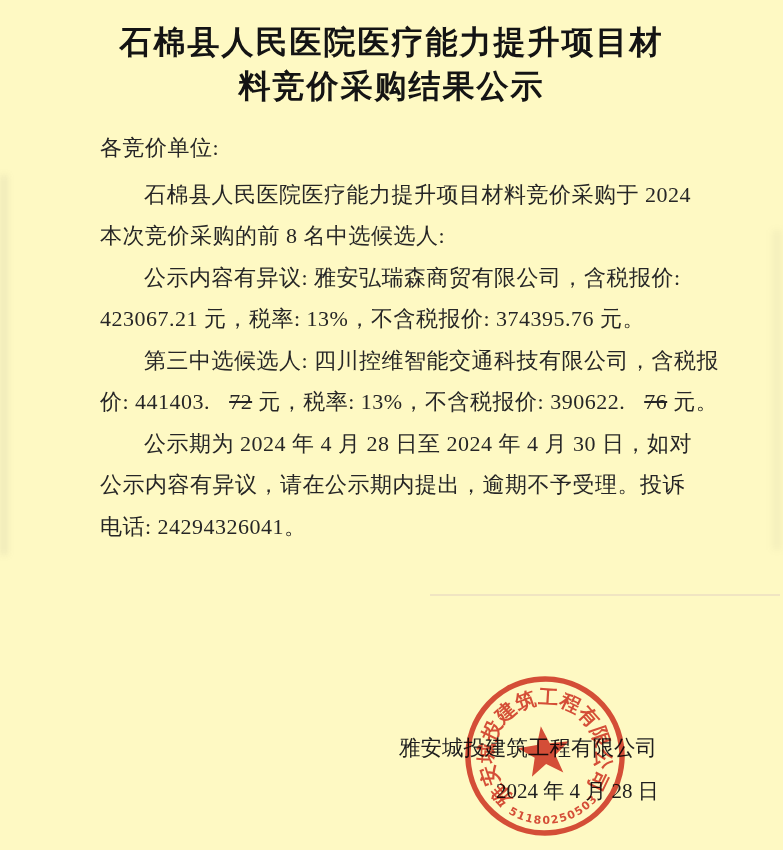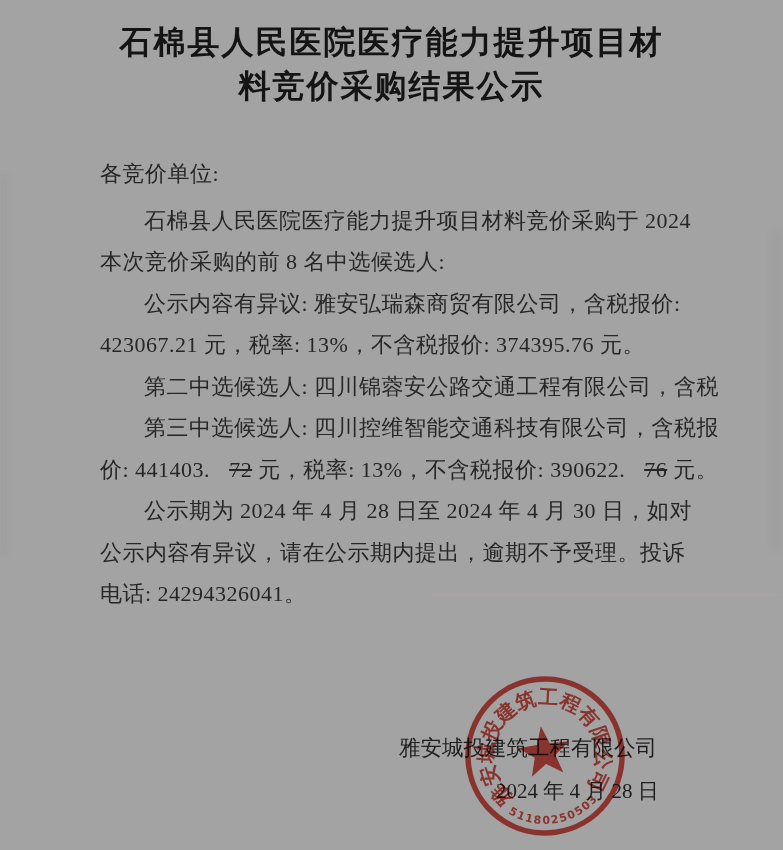--- a/index.html
+++ b/index.html
@@ -1,41 +1,41 @@
 <!DOCTYPE html>
 <html><head>
 <meta charset="utf-8">
 <style>
   html, body { margin: 0; padding: 0; }
   .page {
     position: relative;
     width: 783px;
     height: 850px;
-    background: #a3a3a3;
+    background: #fef9c3;
     overflow: hidden;
     font-family: "Liberation Serif", serif;
     color: #262626;
   }
   
   .title {
     margin: 0;
     padding-top: 20px;
     text-align: center;
     font-size: 32px;
     line-height: 44px;
     font-weight: bold;
     letter-spacing: 2px;
     color: #141414;
   }
   .title .tline { display: block; }
   
   .body {
     position: absolute;
     left: 100px;
-    top: 153px;
+    top: 127px;
     width: 620px;
   }
   .bline {
     font-size: 22px;
     line-height: 41.5px;
     white-space: nowrap;
     letter-spacing: 0.5px;
   }
   .bline.indent { text-indent: 44px; }
   .bline.salutation { margin-bottom: 5px; }
@@ -124,21 +124,20 @@
     <span class="tline">石棉县人民医院医疗能力提升项目材</span>
     <span class="tline">料竞价采购结果公示</span>
   </h1>
 
   <div class="body">
     <div class="bline salutation">各竞价单位:</div>
     <div class="bline indent">石棉县人民医院医疗能力提升项目材料竞价采购于 2024</div>
     <div class="bline">本次竞价采购的前 8 名中选候选人:</div>
     <div class="bline indent">公示内容有异议: 雅安弘瑞森商贸有限公司，含税报价:</div>
     <div class="bline">423067.21 元，税率: 13%，不含税报价: 374395.76 元。</div>
-    <div class="bline indent">第二中选候选人: 四川锦蓉安公路交通工程有限公司，含税</div>
     <div class="bline indent">第三中选候选人: 四川控维智能交通科技有限公司，含税报</div>
     <div class="bline"><span>价: 441403.</span><span class="strike">72</span><span> 元，税率: 13%，不含税报价: 390622.</span><span class="strike">76</span><span> 元。</span></div>
     <div class="bline indent">公示期为 2024 年 4 月 28 日至 2024 年 4 月 30 日，如对</div>
     <div class="bline">公示内容有异议，请在公示期内提出，逾期不予受理。投诉</div>
     <div class="bline">电话: 24294326041。</div>
   </div>
 
   <div class="sig-company">雅安城投建筑工程有限公司</div>
   <div class="sig-date">2024 年 4 月 28 日</div>
 

